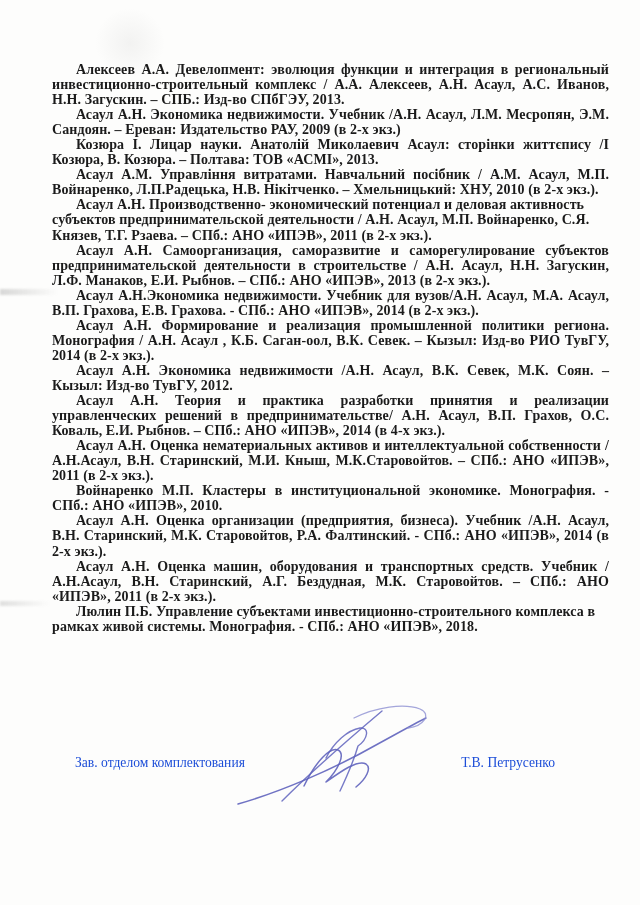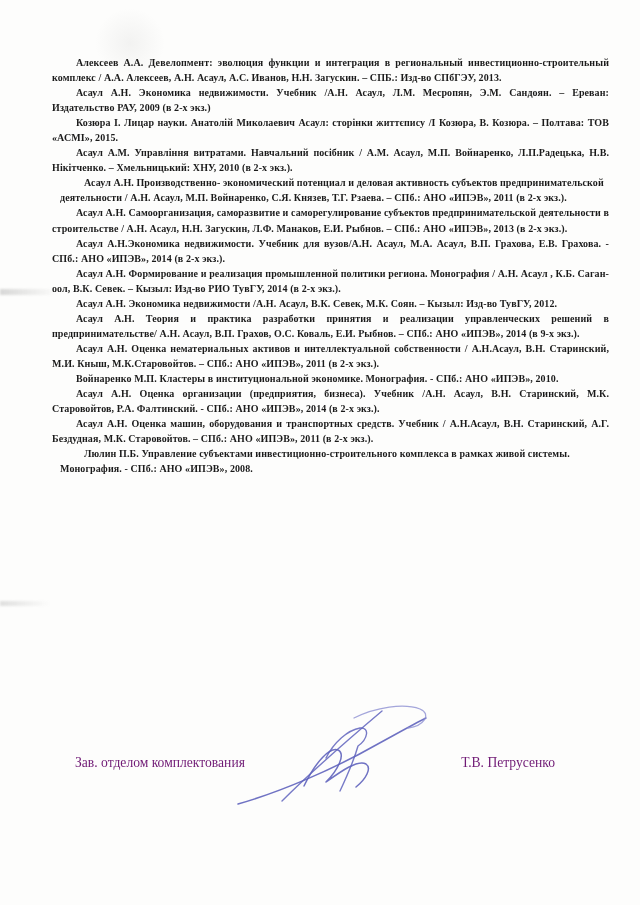--- a/index.html
+++ b/index.html
@@ -31,48 +31,47 @@
     top: 601px; left: 0; width: 50px; height: 5px;
     background: linear-gradient(to right, rgba(120,120,120,.22), rgba(120,120,120,0));
     filter: blur(1px);
   }
   .smudge {
     top: 8px; left: 95px; width: 70px; height: 70px;
     background: radial-gradient(closest-side, rgba(100,100,100,.07), rgba(100,100,100,0));
   }
   .bibliography {
     position: absolute;
-    top: 55px;
+    top: 62px;
     left: 52px;
     width: 557px;
     font-weight: bold;
-    font-size: 10px;
+    font-size: 14px;
     line-height: 15.05px;
     letter-spacing: .1px;
   }
   .entry {
     margin: 0;
     text-indent: 24px;
     text-align: justify;
   }
   .entry.ragged {
     text-align: left;
-    margin-left: 8px;
   }
   .sig-row {
     position: absolute;
     top: 755px;
     left: 75px;
     width: 480px;
     display: flex;
     justify-content: space-between;
     align-items: baseline;
     font-size: 13.6px;
     font-weight: normal;
-    color: #701a75;
+    color: #1d4ed8;
   }
   .signature-svg {
     position: absolute;
     left: 208px;
     top: 698px;
     width: 240px;
     height: 112px;
   }
   .signature-svg path {
     fill: none;
@@ -85,33 +84,33 @@
 
 <div class="page">
 
   <div class="artifact smudge"></div>
   <div class="artifact streak-1"></div>
   <div class="artifact streak-2"></div>
 
   <div class="bibliography">
     <p class="entry">Алексеев А.А. Девелопмент: эволюция функции и интеграция в региональный инвестиционно-строительный комплекс / А.А. Алексеев, А.Н. Асаул, А.С. Иванов, Н.Н. Загускин. – СПБ.: Изд-во СПбГЭУ, 2013.</p>
     <p class="entry">Асаул А.Н. Экономика недвижимости. Учебник /А.Н. Асаул, Л.М. Месропян, Э.М. Сандоян. – Ереван: Издательство РАУ, 2009 (в 2-х экз.)</p>
-    <p class="entry">Козюра І. Лицар науки. Анатолій Миколаевич Асаул: сторінки життєпису /І Козюра, В. Козюра. – Полтава: ТОВ «АСМІ», 2015.</p>
+    <p class="entry">Козюра І. Лицар науки. Анатолій Миколаевич Асаул: сторінки життєпису /І Козюра, В. Козюра. – Полтава: ТОВ «АСМІ», 2013.</p>
     <p class="entry">Асаул А.М. Управління витратами. Навчальний посібник / А.М. Асаул, М.П. Войнаренко, Л.П.Радецька, Н.В. Нікітченко. – Хмельницький: ХНУ, 2010 (в 2-х экз.).</p>
     <p class="entry ragged">Асаул А.Н. Производственно- экономический потенциал и деловая активность субъектов предпринимательской деятельности / А.Н. Асаул, М.П. Войнаренко, С.Я. Князев, Т.Г. Рзаева. – СПб.: АНО «ИПЭВ», 2011 (в 2-х экз.).</p>
     <p class="entry">Асаул А.Н. Самоорганизация, саморазвитие и саморегулирование субъектов предпринимательской деятельности в строительстве / А.Н. Асаул, Н.Н. Загускин, Л.Ф. Манаков, Е.И. Рыбнов. – СПб.: АНО «ИПЭВ», 2013 (в 2-х экз.).</p>
     <p class="entry">Асаул А.Н.Экономика недвижимости. Учебник для вузов/А.Н. Асаул, М.А. Асаул, В.П. Грахова, Е.В. Грахова. - СПб.: АНО «ИПЭВ», 2014 (в 2-х экз.).</p>
     <p class="entry">Асаул А.Н. Формирование и реализация промышленной политики региона. Монография / А.Н. Асаул , К.Б. Саган-оол, В.К. Севек. – Кызыл: Изд-во РИО ТувГУ, 2014 (в 2-х экз.).</p>
     <p class="entry">Асаул А.Н. Экономика недвижимости /А.Н. Асаул, В.К. Севек, М.К. Соян. – Кызыл: Изд-во ТувГУ, 2012.</p>
-    <p class="entry">Асаул А.Н. Теория и практика разработки принятия и реализации управленческих решений в предпринимательстве/ А.Н. Асаул, В.П. Грахов, О.С. Коваль, Е.И. Рыбнов. – СПб.: АНО «ИПЭВ», 2014 (в 9-х экз.).</p>
+    <p class="entry">Асаул А.Н. Теория и практика разработки принятия и реализации управленческих решений в предпринимательстве/ А.Н. Асаул, В.П. Грахов, О.С. Коваль, Е.И. Рыбнов. – СПб.: АНО «ИПЭВ», 2014 (в 4-х экз.).</p>
     <p class="entry">Асаул А.Н. Оценка нематериальных активов и интеллектуальной собственности / А.Н.Асаул, В.Н. Старинский, М.И. Кныш, М.К.Старовойтов. – СПб.: АНО «ИПЭВ», 2011 (в 2-х экз.).</p>
     <p class="entry">Войнаренко М.П. Кластеры в институциональной экономике. Монография. - СПб.: АНО «ИПЭВ», 2010.</p>
     <p class="entry">Асаул А.Н. Оценка организации (предприятия, бизнеса). Учебник /А.Н. Асаул, В.Н. Старинский, М.К. Старовойтов, Р.А. Фалтинский. - СПб.: АНО «ИПЭВ», 2014 (в 2-х экз.).</p>
     <p class="entry">Асаул А.Н. Оценка машин, оборудования и транспортных средств. Учебник / А.Н.Асаул, В.Н. Старинский, А.Г. Бездудная, М.К. Старовойтов. – СПб.: АНО «ИПЭВ», 2011 (в 2-х экз.).</p>
-    <p class="entry ragged">Люлин П.Б. Управление субъектами инвестиционно-строительного комплекса в рамках живой системы. Монография. - СПб.: АНО «ИПЭВ», 2008.</p>
+    <p class="entry ragged">Люлин П.Б. Управление субъектами инвестиционно-строительного комплекса в рамках живой системы. Монография. - СПб.: АНО «ИПЭВ», 2018.</p>
   </div>
 
   <svg class="signature-svg" viewBox="0 0 240 112" aria-hidden="true">
 
     <path d="M 30 106 C 72 94, 124 72, 168 47 C 190 35, 206 26, 218 20" stroke-width="1.5" opacity="0.9" stroke="#5f63bd"></path>
 
     <path d="M 74 103 C 97 80, 142 40, 174 13" stroke-width="1.4" opacity="0.85" stroke="#5f63bd"></path>
 
     <path d="M 96 88 C 108 63, 122 49, 130 52 C 138 56, 130 72, 118 84 C 132 74, 150 61, 158 66 C 164 70, 158 81, 148 89" stroke-width="1.5" opacity="0.9" stroke="#5f63bd"></path>
 

